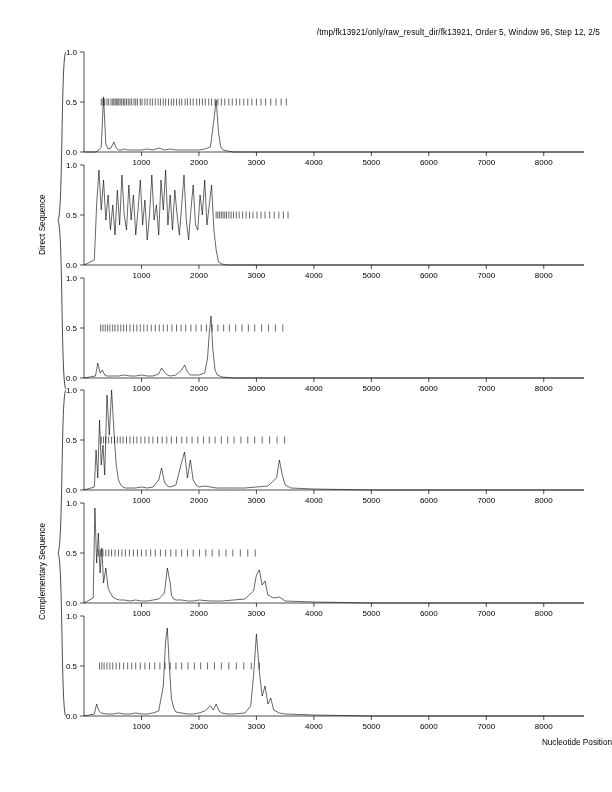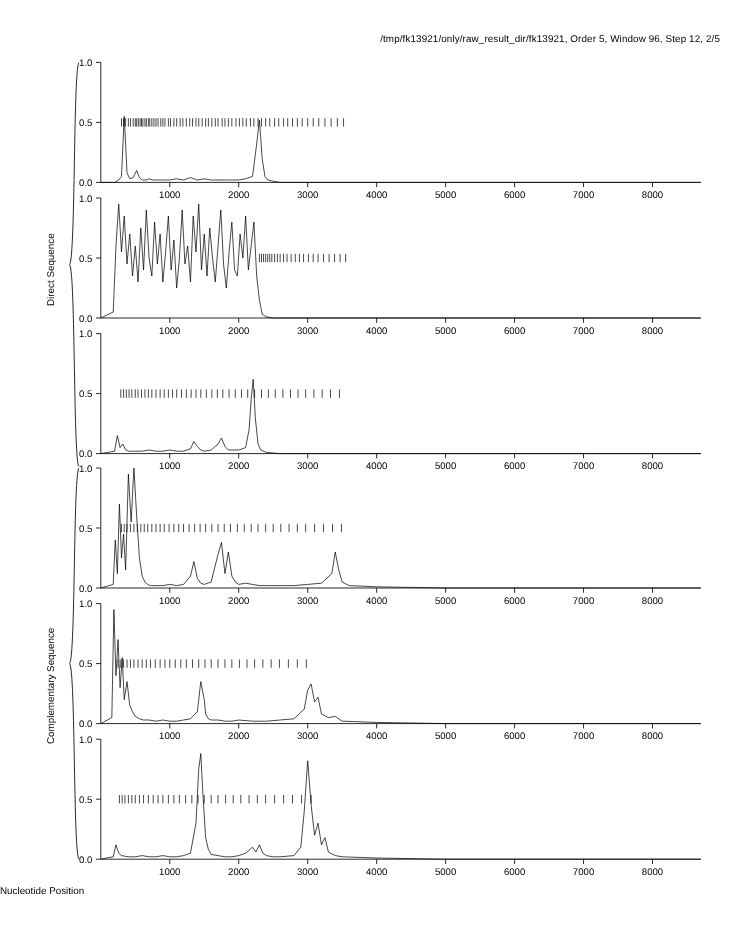--- a/index.html
+++ b/index.html
@@ -44,21 +44,21 @@
     position: absolute;
     font-size: 8.2px;
     transform-origin: 0 0;
     white-space: nowrap;
   }
   .xlabel {
     position: absolute;
     width: 612px;
     left: 0;
     top: 738px;
-    text-align: left;
+    text-align: right;
     font-size: 8.2px;
   }
   .tick-text {
     font-size: 8px;
     font-family: "Liberation Sans", sans-serif;
   }
   .brace {
     position: absolute;
     font-size: 8.2px;
     color: #000;

